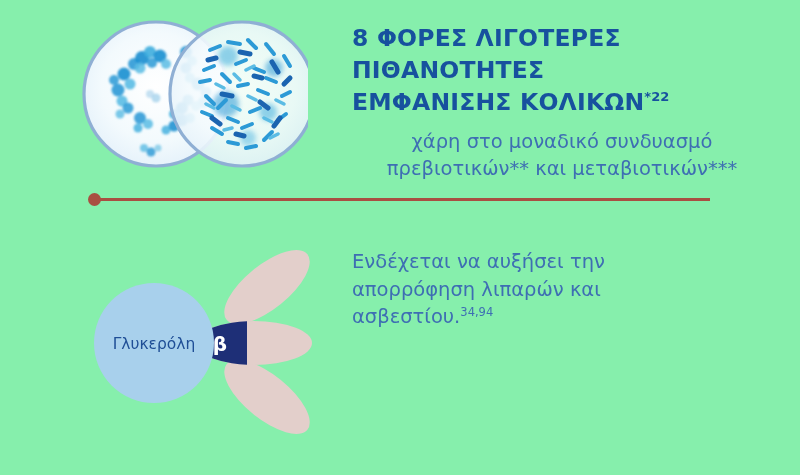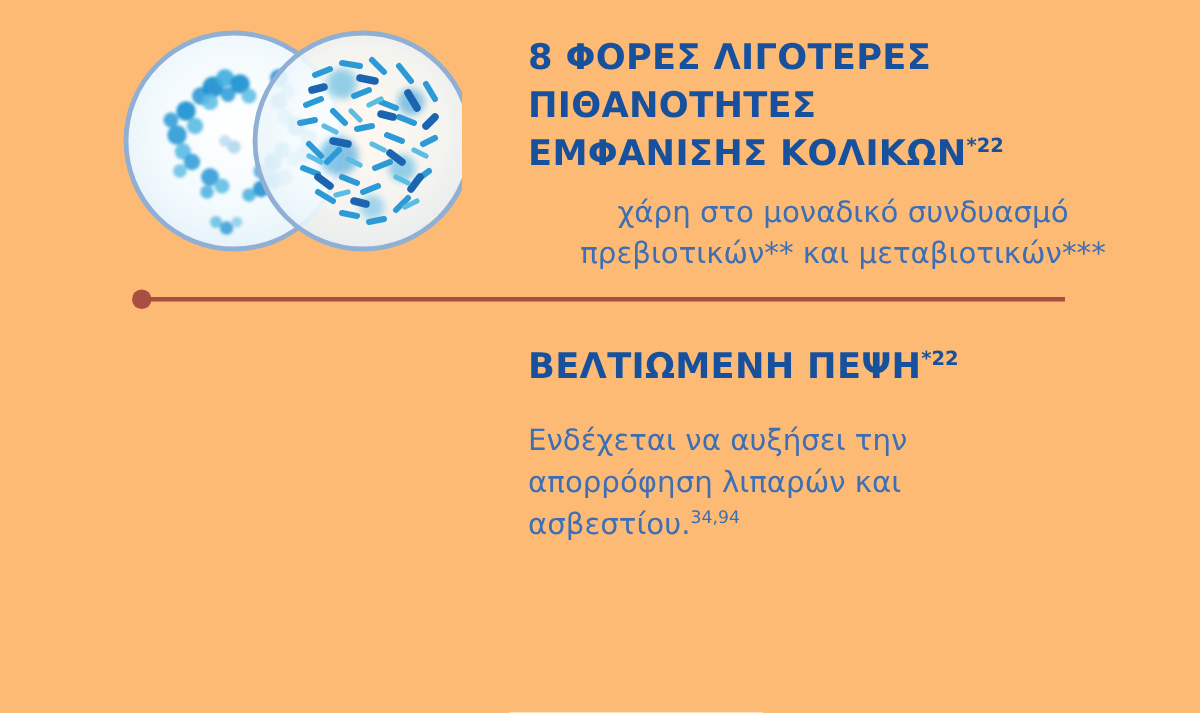--- a/index.html
+++ b/index.html
@@ -8,21 +8,21 @@
     padding: 0;
     background: #ffffff;
   }
   body {
     font-family: "DejaVu Sans", sans-serif;
   }
   #page {
     position: relative;
     width: 800px;
     height: 475px;
-    background: #fdba74;
+    background: #86efac;
     overflow: hidden;
     text-decoration: underline;
   }
 
   
   .panel { position: absolute; }
 
   #petri-illustration {
     left: 78px;
     top: 8px;
@@ -267,23 +267,45 @@
 ΕΜΦΑΝΙΣΗΣ ΚΟΛΙΚΩΝ</span><span class="sup">*22</span></h2>
     <p class="body-copy" id="colic-subcopy">χάρη στο μοναδικό συνδυασμό
 πρεβιοτικών** και μεταβιοτικών***</p>
   </div>
 
   <div id="divider">
     <div id="divider-line"></div>
     <div id="divider-dot"></div>
   </div>
 
+  <div class="panel" id="triglyceride-illustration">
+    <svg width="240" height="222" viewBox="0 0 240 222" xmlns="http://www.w3.org/2000/svg">
+      <defs>
+        <clipPath id="betaClip">
+          <rect x="112" y="78" width="53" height="66"></rect>
+        </clipPath>
+      </defs>
+
+      <ellipse cx="185" cy="55" rx="52" ry="22" transform="rotate(-39 185 55)" fill="#E3CFCB"></ellipse>
+
+      <ellipse cx="185" cy="165" rx="52" ry="22" transform="rotate(39 185 165)" fill="#E3CFCB"></ellipse>
+
+      <ellipse cx="172" cy="111" rx="58" ry="22" fill="#E3CFCB"></ellipse>
+
+      <g clip-path="url(#betaClip)">
+        <ellipse cx="172" cy="111" rx="58" ry="22" fill="#1E2F77"></ellipse>
+      </g>
+
+      <circle cx="72" cy="111" r="60" fill="#A8D0EC"></circle>
+      <text class="glycerol-label" x="72" y="117" text-anchor="middle">Γλυκερόλη</text>
+      <text class="beta-label" x="138" y="119" text-anchor="middle">β</text>
+    </svg>
+  </div>
 
   <div class="panel" id="digestion-text-block">
-    <h2 class="headline" id="digestion-headline"><span>ΒΕΛΤΙΩΜΕΝΗ ΠΕΨΗ</span><span class="sup">*22</span></h2>
 
 
     <p class="body-copy" id="digestion-copy-2"><span>Ενδέχεται να αυξήσει την
 απορρόφηση λιπαρών και
 ασβεστίου.</span><span class="sup">34,94</span></p>
   </div>
 
 </div>
 
 </body></html>

